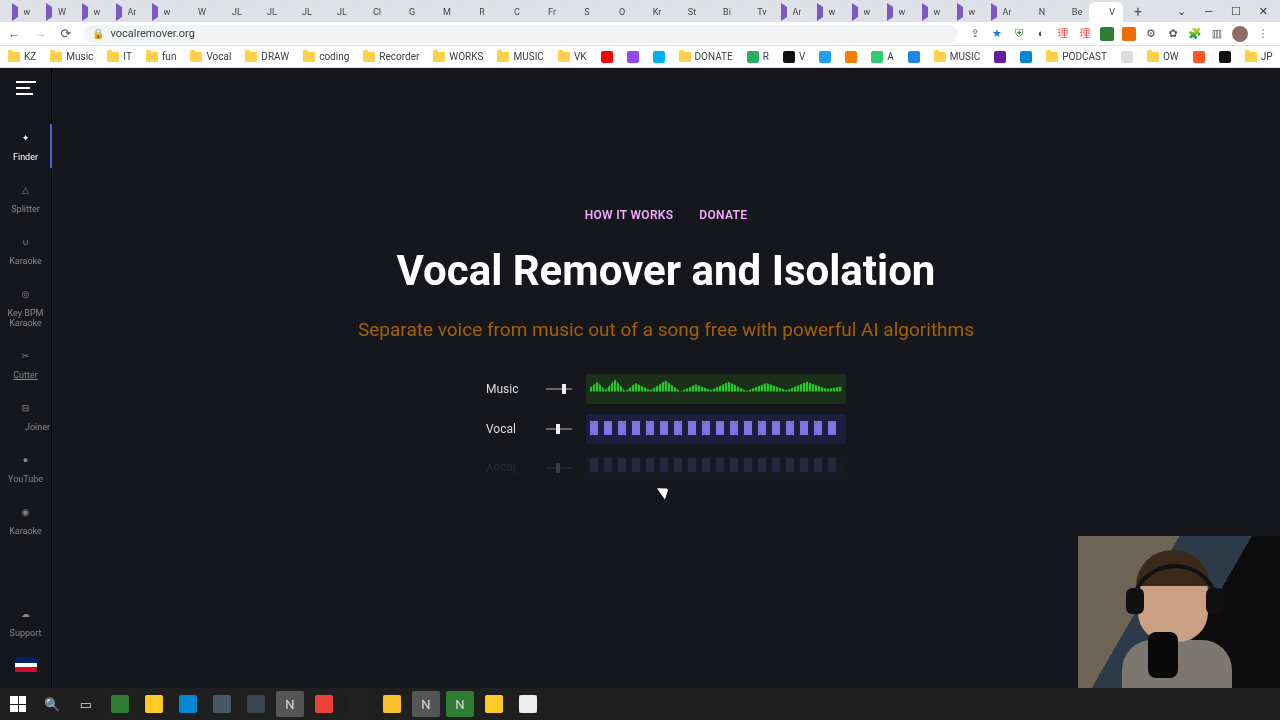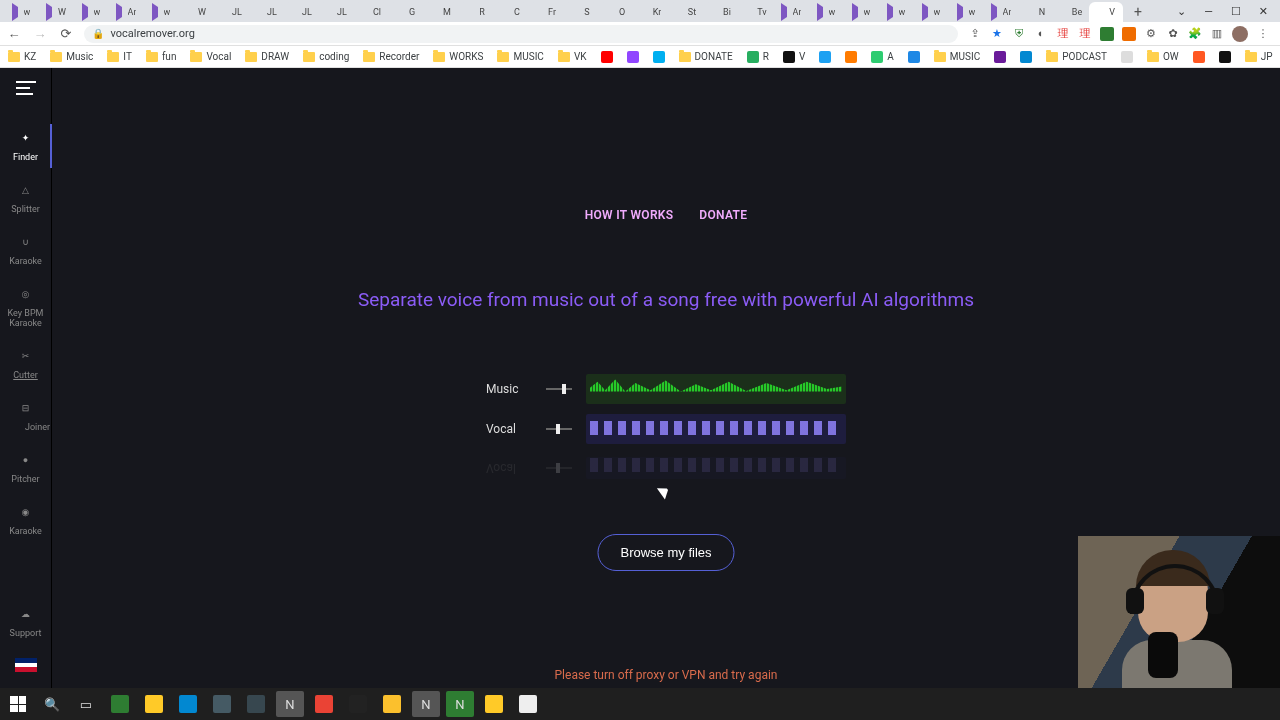--- a/index.html
+++ b/index.html
@@ -150,22 +150,22 @@
     display:flex;justify-content:center;gap:26px;
     font-size:12px;font-weight:600;letter-spacing:.3px;
   }
   .top-links span { color:#f0abfc;cursor:pointer; }
 
   .hero-title {
     position:absolute;top:178px;left:0;right:0;text-align:center;
     font-size:42px;font-weight:700;
   }
   .hero-sub {
-    position:absolute;top:220px;left:0;right:0;text-align:center;
-    font-size:19px;color:#8b5cf6;
+    position:absolute;top:250px;left:0;right:0;text-align:center;
+    font-size:19px;color:#a16207;
   }
 
   .tracks {
     position:absolute;top:296px;left:50%;transform:translateX(-50%);
     width:360px;
   }
   .track-row { display:flex;align-items:center;gap:14px;margin:10px 0; }
   .track-label { width:46px;text-align:left;font-size:12px;color:#ddd; }
   .slider-mini {
     width:26px;height:14px;position:relative;
@@ -559,40 +559,41 @@
         <div class="rail-item">
           <div class="ico">✂</div>
           <span style="text-align: center; line-height: 10px; text-decoration: underline;">Cutter</span>
         </div>
         <div class="rail-item">
           <div class="ico">⊟</div>
           <span style="text-align: center; line-height: 10px; margin-left: 24px;">Joiner</span>
         </div>
         <div class="rail-item">
           <div class="ico">●</div>
-          <span style="text-align: center; line-height: 10px;">Pitcher</span>
+          <span style="text-align: center; line-height: 10px;">YouTube</span>
         </div>
         <div class="rail-item">
           <div class="ico">◉</div>
           <span style="text-align: center; line-height: 10px;">Karaoke</span>
         </div>
       </div>
     <div class="rail-spacer"></div>
     <div class="rail-item">
       <div class="ico">☁</div>
       <span>Support</span>
     </div>
     <div class="rail-flag"></div>
   </div>
 
   <div class="content">
     <div class="top-links">
       <span>HOW IT WORKS</span>
       <span>DONATE</span>
     </div>
+    <div class="hero-title">Vocal Remover and Isolation</div>
     <div class="hero-sub">Separate voice from music out of a song free with powerful AI algorithms</div>
 
     <div class="tracks">
       <div class="track-row">
         <div class="track-label">Music</div>
         <div class="slider-mini">
             <div class="knob" style="left:16px"></div>
           </div>
         <div class="wave music"></div>
       </div>
@@ -605,23 +606,21 @@
       </div>
       <div class="tracks-reflection">
         <div class="track-label">Vocal</div>
         <div class="slider-mini">
             <div class="knob" style="left:10px"></div>
           </div>
         <div class="wave vocal"></div>
       </div>
     </div>
 
-    <button class="browse-btn">Browse my files</button>
-
-    <div class="warn-text">Please turn off proxy or VPN and try again</div>
+
 
     <div class="cursor-arrow"></div>
   </div>
 </div>
 
 <div class="webcam">
   <div class="bg"></div>
   <div class="shirt"></div>
   <div class="head"></div>
   <div class="hair"></div>

